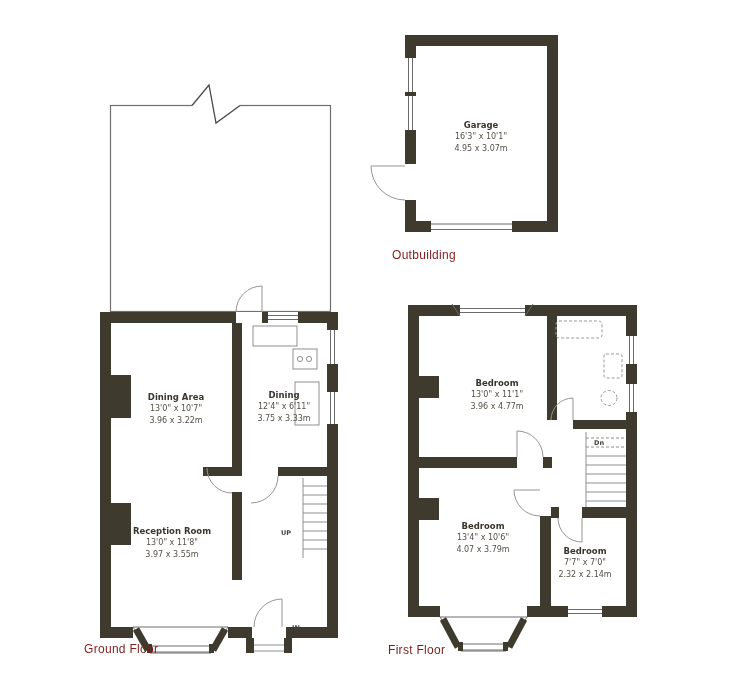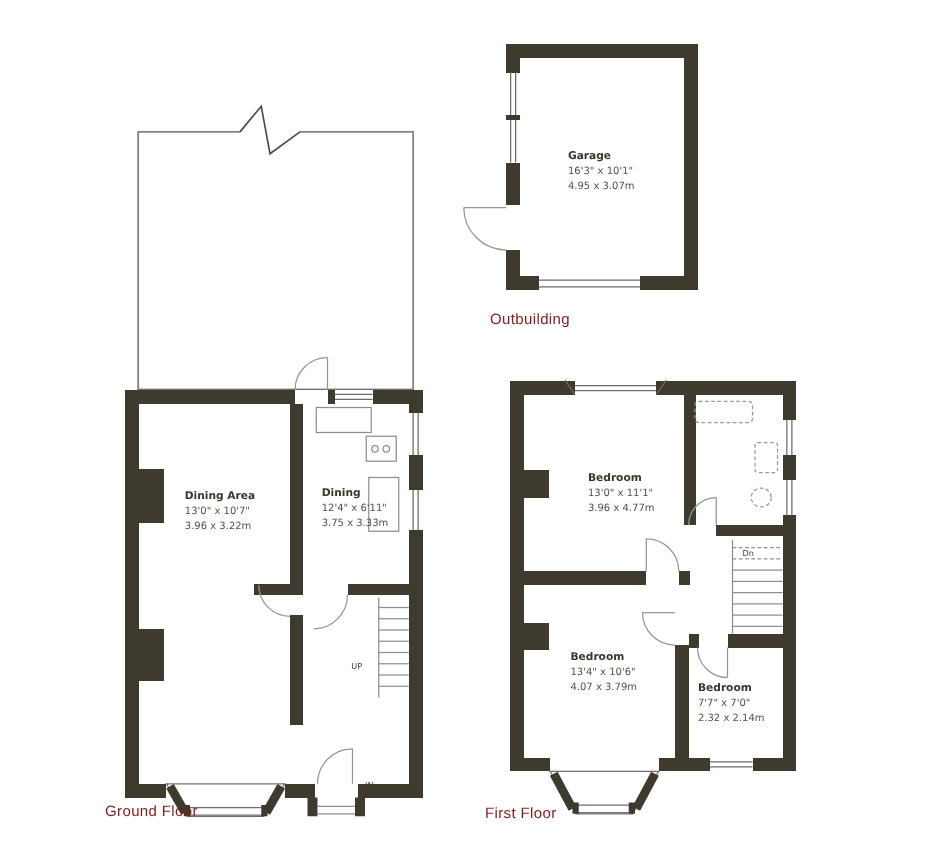--- a/index.html
+++ b/index.html
@@ -2,30 +2,30 @@
 <html><head>
 <meta charset="utf-8">
 <style>
   html,body{margin:0;padding:0;background:#ffffff;}
   .canvas{
     position:relative;width:750px;height:677px;background:#ffffff;overflow:hidden;
     font-family:"DejaVu Sans","Liberation Sans",sans-serif;
   }
   .canvas svg{position:absolute;left:0;top:0;}
   .room-label{
-    position:absolute;transform:translateX(-50%);
+    position:absolute;transform:translateX(-50%);text-align:center;
     white-space:nowrap;color:#3c3c3c;line-height:12px;
   }
   .rname{font-size:8.5px;font-weight:700;color:#3a362c;}
   .rdim{font-size:8px;font-weight:400;color:#545046;}
   .floor-label{
     position:absolute;font-size:12px;color:#7f1d1d;letter-spacing:0.3px;
     font-family:Liberation Sans, sans-serif;
   }
-  .anno{position:absolute;font-size:6.5px;font-weight:400;color:#45413a;}
+  .anno{position:absolute;font-size:6.5px;font-weight:700;color:#45413a;}
 </style>
 </head>
 <body>
 
 <div class="canvas">
 
 <svg width="750" height="677" viewBox="0 0 750 677">
 
   <g>
 
@@ -225,20 +225,25 @@
   <div class="rdim">13'0" x 10'7"</div>
   <div class="rdim">3.96 x 3.22m</div>
 </div>
 
 <div class="room-label" style="left:284px;top:389px">
   <div class="rname">Dining</div>
   <div class="rdim">12'4" x 6'11"</div>
   <div class="rdim">3.75 x 3.33m</div>
 </div>
 
+<div class="room-label" style="left:172px;top:525px">
+  <div class="rname">Reception Room</div>
+  <div class="rdim">13'0" x 11'8"</div>
+  <div class="rdim">3.97 x 3.55m</div>
+</div>
 
 <div class="room-label" style="left:481px;top:119px">
   <div class="rname">Garage</div>
   <div class="rdim">16'3" x 10'1"</div>
   <div class="rdim">4.95 x 3.07m</div>
 </div>
 
 <div class="room-label" style="left:497px;top:377px">
   <div class="rname">Bedroom</div>
   <div class="rdim">13'0" x 11'1"</div>

